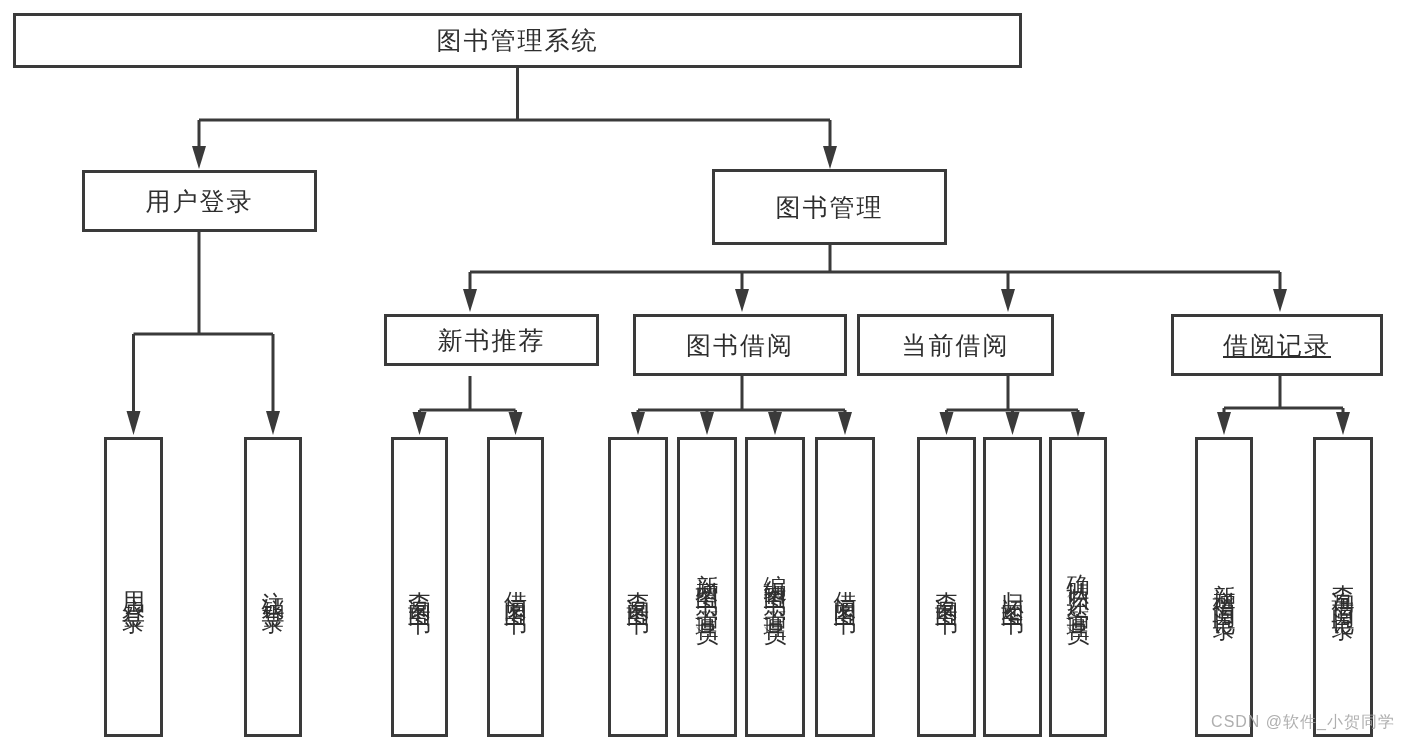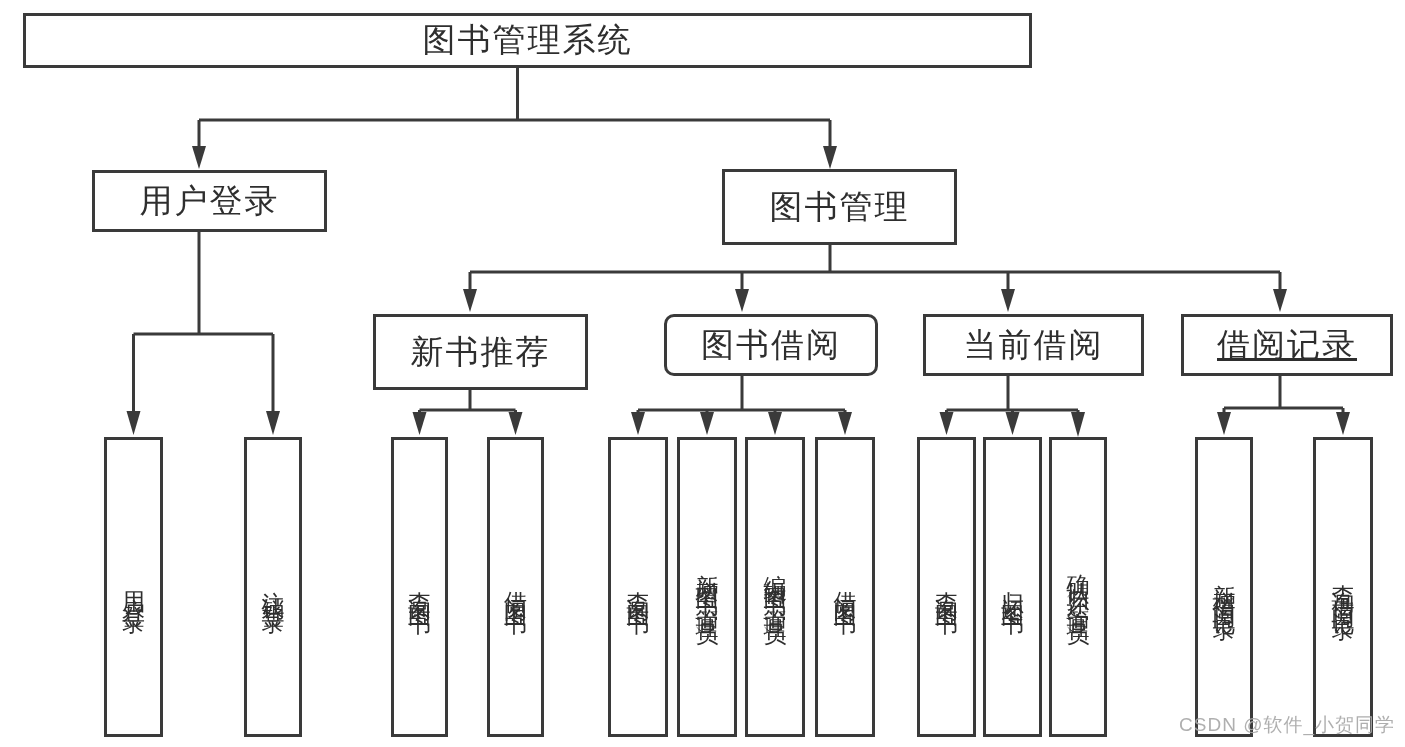--- a/index.html
+++ b/index.html
@@ -25,41 +25,40 @@
     box-sizing: border-box;
     background: #ffffff;
     border: 3px solid #3a3a3a;
     color: #2e2e2e;
     display: flex;
     align-items: center;
     justify-content: center;
     z-index: 2;
   }
   .hbox {
-    font-size: 33px;
+    font-size: 25px;
     letter-spacing: 2px;
     white-space: nowrap;
-    margin-left: 10px;
   }
   .vbox {
     writing-mode: vertical-rl;
     text-orientation: mixed;
     font-size: 23px;
     letter-spacing: 7px;
     line-height: 1;
     text-align: center;
   }
   
   #n-root   { left: 13px;   top: 13px;  width: 1009px; height: 55px; }
   #n-login  { left: 82px;   top: 170px; width: 235px;  height: 62px; }
   #n-mgmt   { left: 712px;  top: 169px; width: 235px;  height: 76px; }
 
-  #n-newrec { left: 363px;  top: 314px; width: 215px;  height: 76px; }
-  #n-borrow { left: 654px;  top: 314px; width: 214px;  height: 62px; border-radius: 10px; }
-  #n-cur    { left: 913px;  top: 314px; width: 221px;  height: 62px; }
+  #n-newrec { left: 384px;  top: 314px; width: 215px;  height: 52px; }
+  #n-borrow { left: 633px;  top: 314px; width: 214px;  height: 62px; }
+  #n-cur    { left: 857px;  top: 314px; width: 197px;  height: 62px; }
   #n-rec    { left: 1171px; top: 314px; width: 212px;  height: 62px; text-decoration: underline; }
 
   .leaf { top: 437px; height: 300px; }
   #v-userlogin  { left: 104px;  width: 59px; }
   #v-logout     { left: 244px;  width: 58px; }
   #v-query1     { left: 391px;  width: 57px; }
   #v-borrow1    { left: 487px;  width: 57px; }
   #v-query2     { left: 608px;  width: 60px; }
   #v-addbook    { left: 677px;  width: 60px; }
   #v-editbook   { left: 745px;  width: 60px; }
@@ -68,21 +67,21 @@
   #v-return     { left: 983px;  width: 59px; }
   #v-confirm    { left: 1049px; width: 58px; }
   #v-addrecord  { left: 1195px; width: 58px; }
   #v-queryrec   { left: 1313px; width: 60px; }
 
   .watermark {
     position: absolute;
     right: 10px;
     top: 712px;
     z-index: 3;
-    font-size: 19px;
+    font-size: 16px;
     color: rgba(168,168,168,0.92);
     letter-spacing: 1px;
     white-space: nowrap;
     text-align: center;
   }
 </style>
 </head>
 <body>
 
 <div class="canvas">

